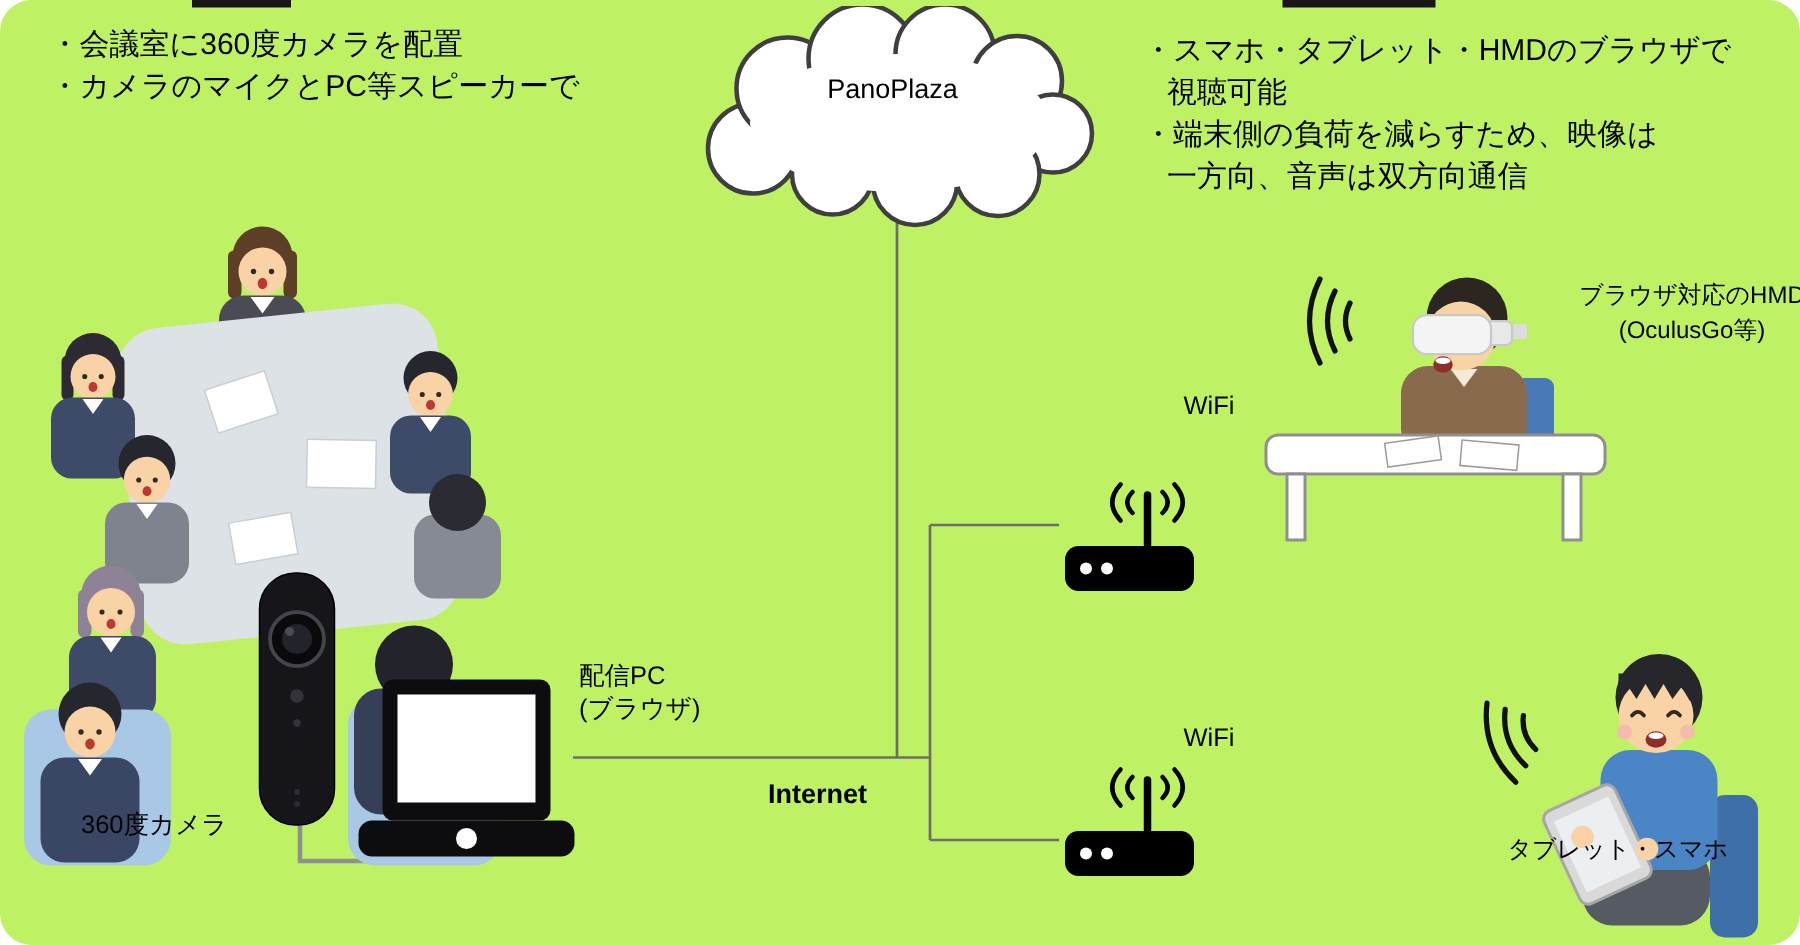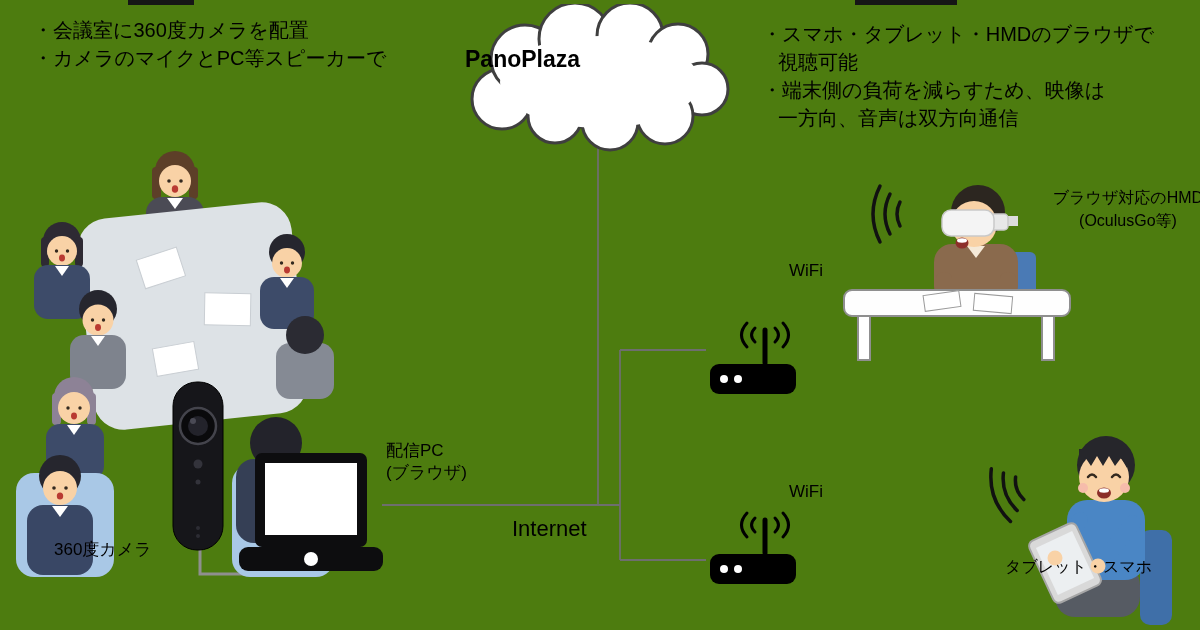--- a/index.html
+++ b/index.html
@@ -1,29 +1,29 @@
 <!DOCTYPE html>
 <html style="--text: #000000; --cloud-outline: #3f3f3f; --connector: #6e6e6e; --icon-black: #0d0d0f; --chair-blue: #a9c8e6; --suit-navy: #3d4b69; --shirt-blue: #4a86c5; --skin: #f9d2a6;"><head>
 <meta charset="utf-8">
 <style>
   * { margin:0; padding:0; box-sizing:border-box; }
   html,body { background:#ffffff; }
   .stage {
-    position:relative; width:1200px; height:630px; background:#4d7c0f; overflow:hidden;
-    font-family:"Liberation Sans","DejaVu Sans",sans-serif; color:var(--text,#000);
+    position:relative; width:1200px; height:630px; background:#bef264; overflow:hidden;
+    font-family:"Liberation Sans","DejaVu Sans",sans-serif; color:var(--text,#000);border-radius:21px;
   }
   .abs { position:absolute; }
   .bullets { position:absolute; font-size:20px; line-height:28px; color:var(--text,#000); white-space:nowrap; }
   .bullets .cont { padding-left:16px; }
   #left-bullets  { left:33px;  top:16px; }
   #right-bullets { left:762px; top:20px; }
-  .cloud-text { position:absolute; left:465px; top:44px; width:260px; 
-                font-size:23px; line-height:30px; color:var(--text,#000);font-weight:bold; }
+  .cloud-text { position:absolute; left:465px; top:44px; width:260px; text-align:center;
+                font-size:18px; line-height:30px; color:var(--text,#000); }
   .small-label { position:absolute; font-size:17px; line-height:22px; white-space:nowrap; color:var(--text,#000); }
-  #internet-label { left:512px; top:518px; font-size:22px; }
+  #internet-label { left:512px; top:518px; font-size:18px;font-weight:bold; }
   #camera-label   { left:54px;  top:539px; }
   #pc-label       { left:386px; top:440px; }
   #wifi-label-top    { left:789px; top:260px; }
   #wifi-label-bottom { left:789px; top:481px; }
   #hmd-label    { left:1048px; top:186px; width:160px; text-align:center; font-size:16px; line-height:23px; }
   #tablet-label { left:1005px; top:524px; font-size:16px; z-index:5;margin-top:32px; }
   .connectors { position:absolute; left:0; top:0; }
   .connectors path { stroke:var(--connector,#6e6e6e); stroke-width:1.8; fill:none; }
   .connectors path.cable { stroke:#8f8f8f; stroke-width:3; }
   .cloud-svg circle { fill:#ffffff; stroke:var(--cloud-outline,#3f3f3f); stroke-width:3; }

